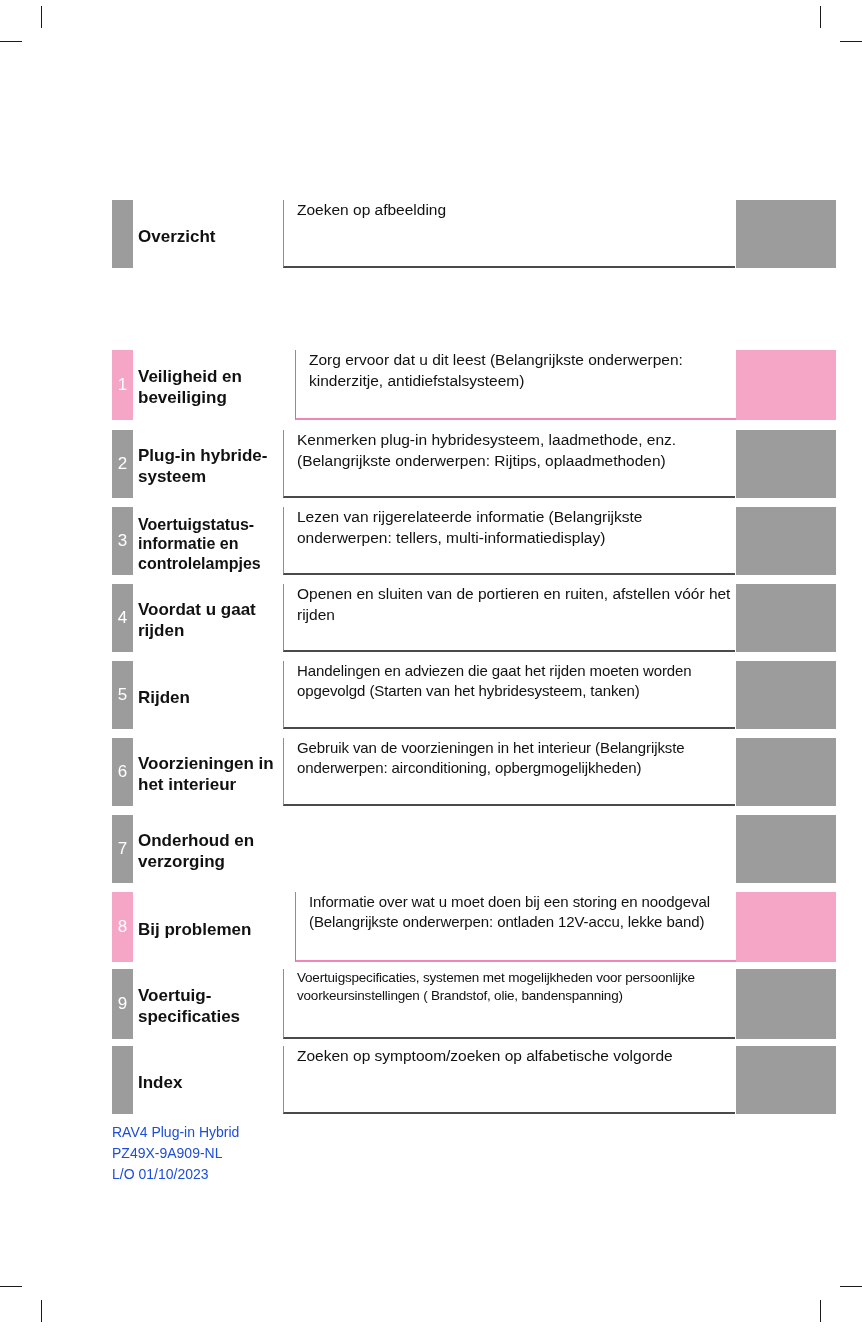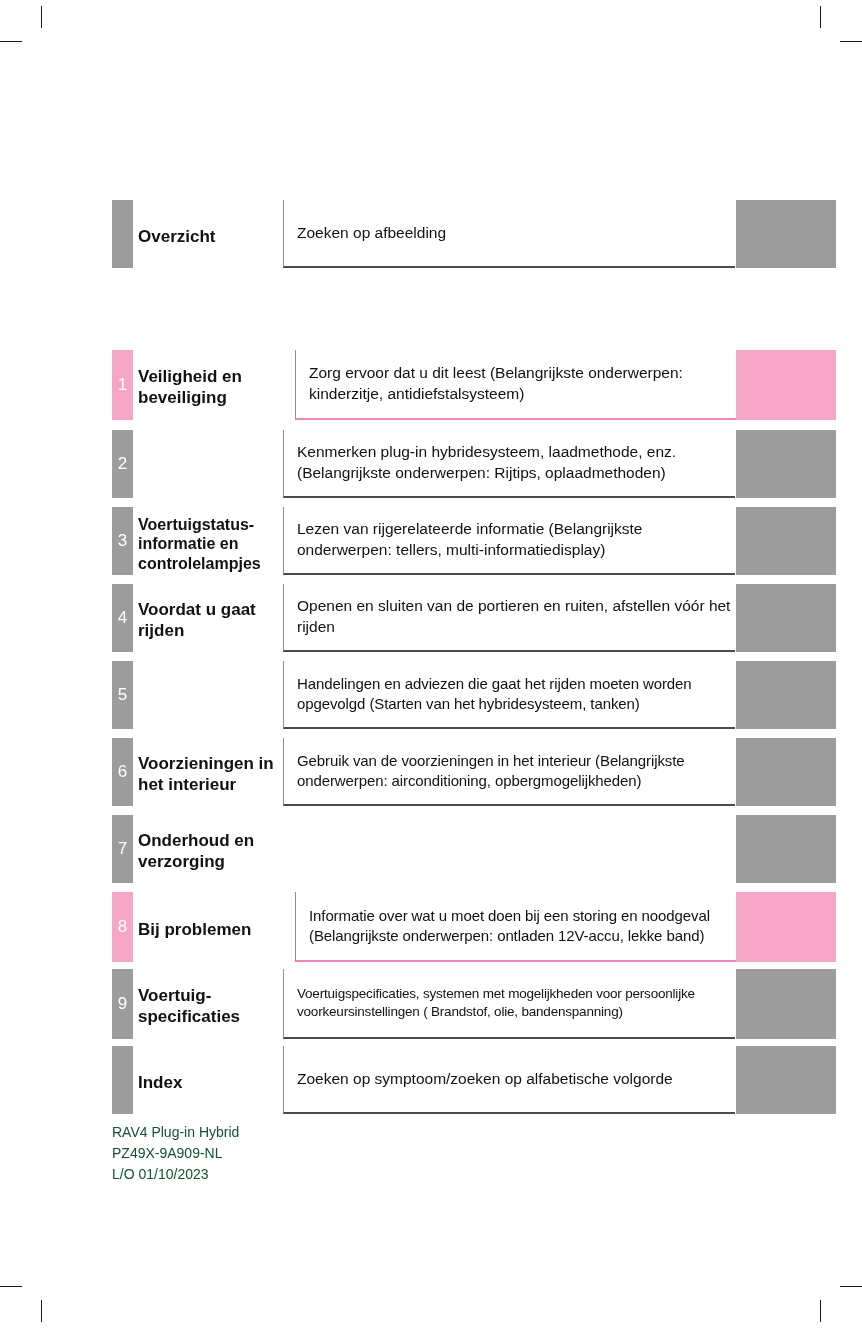--- a/index.html
+++ b/index.html
@@ -23,34 +23,34 @@
   .num{color:#ffffff;font-size:17px;line-height:1;padding-bottom:2px;}
   .label{
     position:absolute;left:138px;top:0;bottom:0;width:145px;
     display:flex;flex-direction:column;justify-content:center;
     font-weight:bold;font-size:17px;line-height:1.22;color:#111;
     padding-top:6px;box-sizing:border-box;
   }
   .desc{
     position:absolute;left:283px;top:0;bottom:0;width:452px;
     border-left:1px solid #8f8f8f;border-bottom:2px solid #4a4a4a;
-    display:flex;align-items:center;
+    display:flex;
     padding-left:13px;padding-right:4px;box-sizing:border-box;
     font-size:15.5px;line-height:1.35;color:#111;
   }
   .desc.pink{border-bottom-color:#ef86b7;margin-left:12px;}
   .desc.cond{font-size:15px;letter-spacing:-0.1px;}
   .desc.small{font-size:13.5px;letter-spacing:-0.2px;}
   .thumb{position:absolute;left:736px;top:0;bottom:0;width:100px;}
   .thumb.gray{background:#9c9c9c;}
   .thumb.pink{background:#f5a6c6;}
 
   .footer{
     position:absolute;left:112px;top:1122px;
-    font-size:14px;line-height:1.5;color:#14532d;
+    font-size:14px;line-height:1.5;color:#1d4ed8;
   }
 </style>
 </head>
 <body>
 
 <div id="page">
 
   <div class="crop v" style="left:41px;top:6px;"></div>
   <div class="crop v" style="left:820px;top:6px;"></div>
   <div class="crop v" style="left:41px;top:1300px;"></div>
@@ -79,20 +79,21 @@
     <div class="desc pink">
         <span>Zorg ervoor dat u dit leest (Belangrijkste onderwerpen: kinderzitje, antidiefstalsysteem)</span>
       </div>
     <div class="thumb pink"></div>
   </div>
 
   <div class="row" style="top:430px;height:68px;">
     <div class="tab gray">
         <span class="num">2</span>
       </div>
+    <div class="label">Plug-in hybride-systeem</div>
     <div class="desc">
         <span>Kenmerken plug-in hybridesysteem, laadmethode, enz. (Belangrijkste onderwerpen: Rijtips, oplaadmethoden)</span>
       </div>
     <div class="thumb gray"></div>
   </div>
 
   <div class="row" style="top:507px;height:68px;">
     <div class="tab gray">
         <span class="num">3</span>
       </div>
@@ -111,20 +112,21 @@
     <div class="desc">
         <span>Openen en sluiten van de portieren en ruiten, afstellen vóór het rijden</span>
       </div>
     <div class="thumb gray"></div>
   </div>
 
   <div class="row" style="top:661px;height:68px;">
     <div class="tab gray">
         <span class="num">5</span>
       </div>
+    <div class="label">Rijden</div>
     <div class="desc cond">
         <span>Handelingen en adviezen die gaat het rijden moeten worden opgevolgd (Starten van het hybridesysteem, tanken)</span>
       </div>
     <div class="thumb gray"></div>
   </div>
 
   <div class="row" style="top:738px;height:68px;">
     <div class="tab gray">
         <span class="num">6</span>
       </div>

